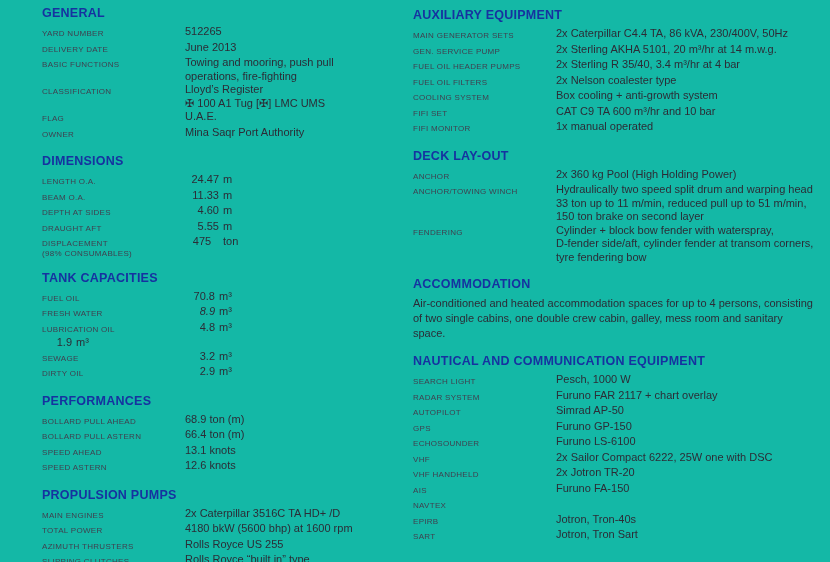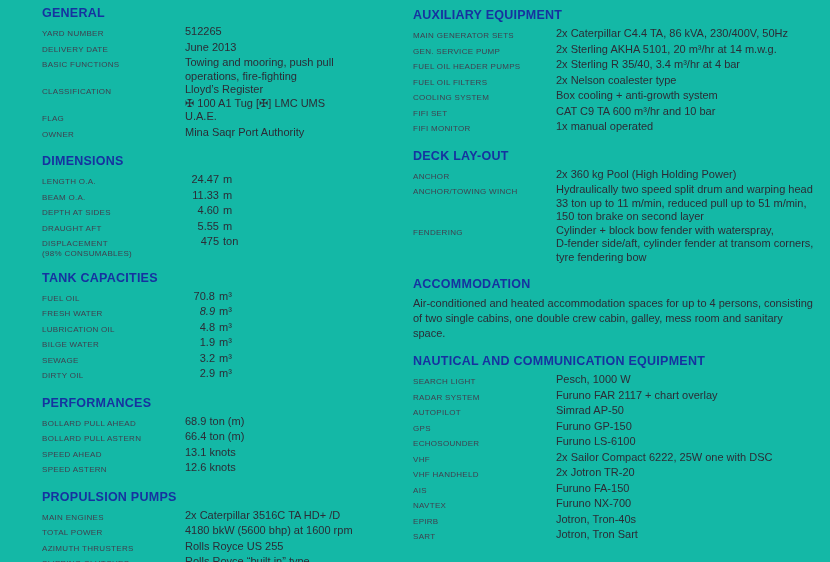--- a/index.html
+++ b/index.html
@@ -127,21 +127,21 @@
           <div class="value-block">
             <div class="value-line"><span class="num" style="width: 34px;">5.55</span><span class="unit">m</span></div>
           </div>
         </div>
         <div class="spec-row">
           <div class="label-block">
             <div class="spec-label">DISPLACEMENT</div>
             <div class="spec-sublabel">(98% CONSUMABLES)</div>
           </div>
           <div class="value-block">
-            <div class="value-line"><span class="num" style="width: 34px;">475</span><span class="unit">ton</span></div>
+            <div class="value-line"><span class="num" style="width: 34px; text-align: center;">475</span><span class="unit">ton</span></div>
           </div>
         </div>
       </div>
       <div class="section">
         <div class="section-title">TANK CAPACITIES</div>
         <div class="spec-row">
           <div class="label-block">
             <div class="spec-label">FUEL OIL</div>
           </div>
           <div class="value-block">
@@ -158,23 +158,20 @@
         </div>
         <div class="spec-row">
           <div class="label-block">
             <div class="spec-label">LUBRICATION OIL</div>
           </div>
           <div class="value-block">
             <div class="value-line"><span class="num" style="width: 30px;">4.8</span><span class="unit">m³</span></div>
           </div>
         </div>
         <div class="spec-row">
-          <div class="label-block">
-            <div class="spec-label">BILGE WATER</div>
-          </div>
           <div class="value-block">
             <div class="value-line"><span class="num" style="width: 30px;">1.9</span><span class="unit">m³</span></div>
           </div>
         </div>
         <div class="spec-row">
           <div class="label-block">
             <div class="spec-label">SEWAGE</div>
           </div>
           <div class="value-block">
             <div class="value-line"><span class="num" style="width: 30px;">3.2</span><span class="unit">m³</span></div>
@@ -417,23 +414,20 @@
           <div class="label-block">
             <div class="spec-label">AIS</div>
           </div>
           <div class="value-block">
             <div class="value-line">Furuno FA-150</div>
           </div>
         </div>
         <div class="spec-row">
           <div class="label-block">
             <div class="spec-label">NAVTEX</div>
-          </div>
-          <div class="value-block">
-            <div class="value-line">Furuno NX-700</div>
           </div>
         </div>
         <div class="spec-row">
           <div class="label-block">
             <div class="spec-label">EPIRB</div>
           </div>
           <div class="value-block">
             <div class="value-line">Jotron, Tron-40s</div>
           </div>
         </div>

